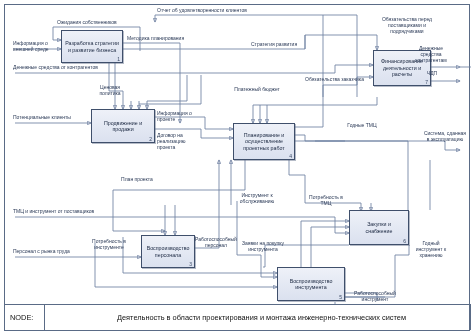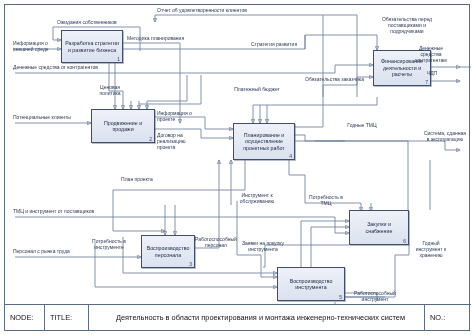--- a/index.html
+++ b/index.html
@@ -191,19 +191,17 @@
       <div class="lbl" style="left:230px;top:188px;width:44px;">Инструмент к обслуживанию</div>
       <div class="lbl" style="left:300px;top:190px;width:42px;">Потребность в ТМЦ</div>
       <div class="lbl" style="left:80px;top:234px;width:48px;">Потребность в инструменте</div>
       <div class="lbl" style="left:236px;top:236px;width:44px;">Заявки на покупку инструмента</div>
       <div class="lbl" style="left:404px;top:236px;width:44px;">Годный инструмент к хранению</div>
       <div class="lbl" style="left:344px;top:286px;width:52px;">Работоспособный инструмент</div>
     </div>
 
     <div id="footer">
       <div class="fcell fdiv" id="f-node-lab">NODE:</div>
-      <div class="fcell fdiv" id="f-title-lab">TITLE:</div>
       <div class="fcell fdiv" id="f-title-val">Деятельность в области проектирования и монтажа инженерно-технических систем</div>
-      <div class="fcell" id="f-no-lab">NO.:</div>
     </div>
 
   </div>
 </div>
 
 </body></html>

